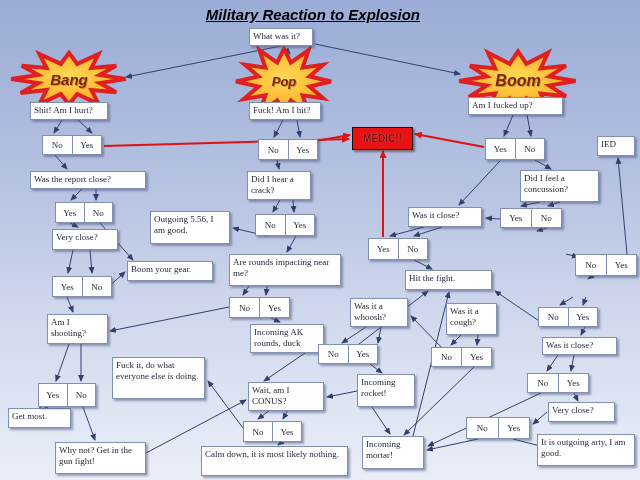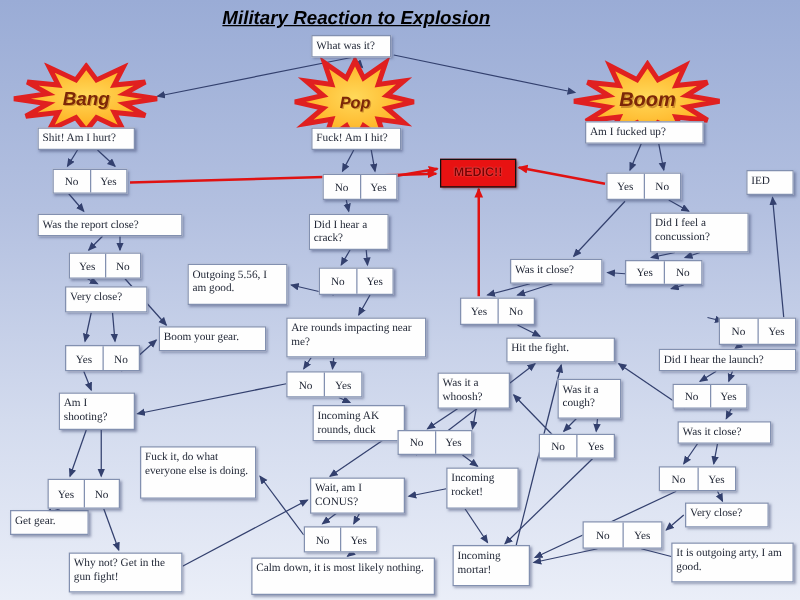--- a/index.html
+++ b/index.html
@@ -1,20 +1,20 @@
 <!DOCTYPE html>
 <html><head>
 <meta charset="utf-8">
 <style>
   html,body{margin:0;padding:0;}
   .stage{position:relative;width:640px;height:480px;overflow:hidden;
     background:linear-gradient(180deg,#9aacd6 0%,#b3c0e0 35%,#d3dbee 70%,#eaeef8 100%);
     font-family:"Liberation Serif", serif;}
   .wires{position:absolute;left:0;top:0;z-index:1;}
-  .title{position:absolute;left:150px;top:6px;width:270px;text-align:center;z-index:3;
+  .title{position:absolute;left:150px;top:6px;width:270px;text-align:right;z-index:3;
     font-family:"Liberation Sans", sans-serif;font-size:15px;font-weight:bold;font-style:italic;
     text-decoration:underline;color:#000;}
   .box{position:absolute;z-index:2;background:#fefefe;border:1px solid #8290b0;
     box-shadow:1.5px 1.5px 2px rgba(70,80,120,.5);
     font-size:9px;line-height:1.25;color:#1e2433;padding:2px 3px;box-sizing:border-box;text-align:left;}
   .box.c{text-align:left;}
   .pair{position:absolute;z-index:2;display:flex;background:#fefefe;border:1px solid #8290b0;
     box-shadow:1.5px 1.5px 2px rgba(70,80,120,.5);box-sizing:border-box;
     font-size:9px;color:#1e2433;}
   .pair .cell{flex:1;display:flex;align-items:center;justify-content:center;}
@@ -149,38 +149,37 @@
     <div class="blabel" style="font-size:16px">Boom</div>
   </div>
 
   <div class="box c" style="left:249px;top:28px;width:64px;min-height:18px">What was it?</div>
   <div class="box c" style="left:30px;top:102px;width:78px;min-height:18px">Shit! Am I hurt?</div>
   <div class="box c" style="left:30px;top:171px;width:116px;min-height:18px">Was the report close?</div>
   <div class="box c" style="left:52px;top:229px;width:66px;min-height:21px">Very close?</div>
   <div class="box c" style="left:127px;top:261px;width:86px;min-height:20px">Boom your gear.</div>
   <div class="box" style="left:150px;top:211px;width:80px;min-height:33px">Outgoing 5.56, I am good.</div>
   <div class="box" style="left:47px;top:314px;width:61px;min-height:30px">Am I shooting?</div>
-  <div class="box" style="left:8px;top:408px;width:63px;min-height:20px">Get gear.</div>
+  <div class="box" style="left:8px;top:408px;width:63px;min-height:20px">Get most.</div>
   <div class="box" style="left:55px;top:442px;width:91px;min-height:32px">Why not? Get in the gun fight!</div>
   <div class="box" style="left:112px;top:357px;width:93px;min-height:42px">Fuck it, do what everyone else is doing.</div>
   <div class="box c" style="left:249px;top:102px;width:72px;min-height:18px">Fuck! Am I hit?</div>
   <div class="box" style="left:247px;top:171px;width:64px;min-height:29px">Did I hear a crack?</div>
   <div class="box" style="left:229px;top:254px;width:112px;min-height:32px">Are rounds impacting near me?</div>
   <div class="box" style="left:250px;top:324px;width:74px;min-height:27px">Incoming AK rounds, duck</div>
   <div class="box" style="left:248px;top:382px;width:76px;min-height:28px">Wait, am I CONUS?</div>
   <div class="box" style="left:201px;top:446px;width:147px;min-height:30px">Calm down, it is most likely nothing.</div>
   <div class="box" style="left:350px;top:298px;width:58px;min-height:29px">Was it a whoosh?</div>
   <div class="box" style="left:357px;top:374px;width:58px;min-height:33px">Incoming rocket!</div>
   <div class="box" style="left:362px;top:436px;width:62px;min-height:33px">Incoming mortar!</div>
   <div class="box c" style="left:405px;top:270px;width:87px;min-height:20px">Hit the fight.</div>
   <div class="box c" style="left:408px;top:207px;width:74px;min-height:20px">Was it close?</div>
   <div class="box" style="left:446px;top:303px;width:51px;min-height:32px">Was it a cough?</div>
   <div class="box c" style="left:468px;top:97px;width:95px;min-height:18px">Am I fucked up?</div>
   <div class="box" style="left:520px;top:170px;width:79px;min-height:32px">Did I feel a concussion?</div>
-  <div class="box c" style="left:527px;top:279px;width:110px;min-height:18px">Did I hear the launch?</div>
   <div class="box c" style="left:542px;top:337px;width:75px;min-height:18px">Was it close?</div>
   <div class="box c" style="left:548px;top:402px;width:67px;min-height:20px">Very close?</div>
   <div class="box" style="left:537px;top:434px;width:98px;min-height:32px">It is outgoing arty, I am good.</div>
   <div class="box c" style="left:597px;top:136px;width:38px;min-height:20px">IED</div>
 
   <div class="medic" style="left:352px;top:127px;width:59px;height:21px">MEDIC!!</div>
 
   <div class="pair" style="left:42px;top:135px;width:60px;height:20px">
     <span class="cell">No</span>
       <span class="cell">Yes</span>

